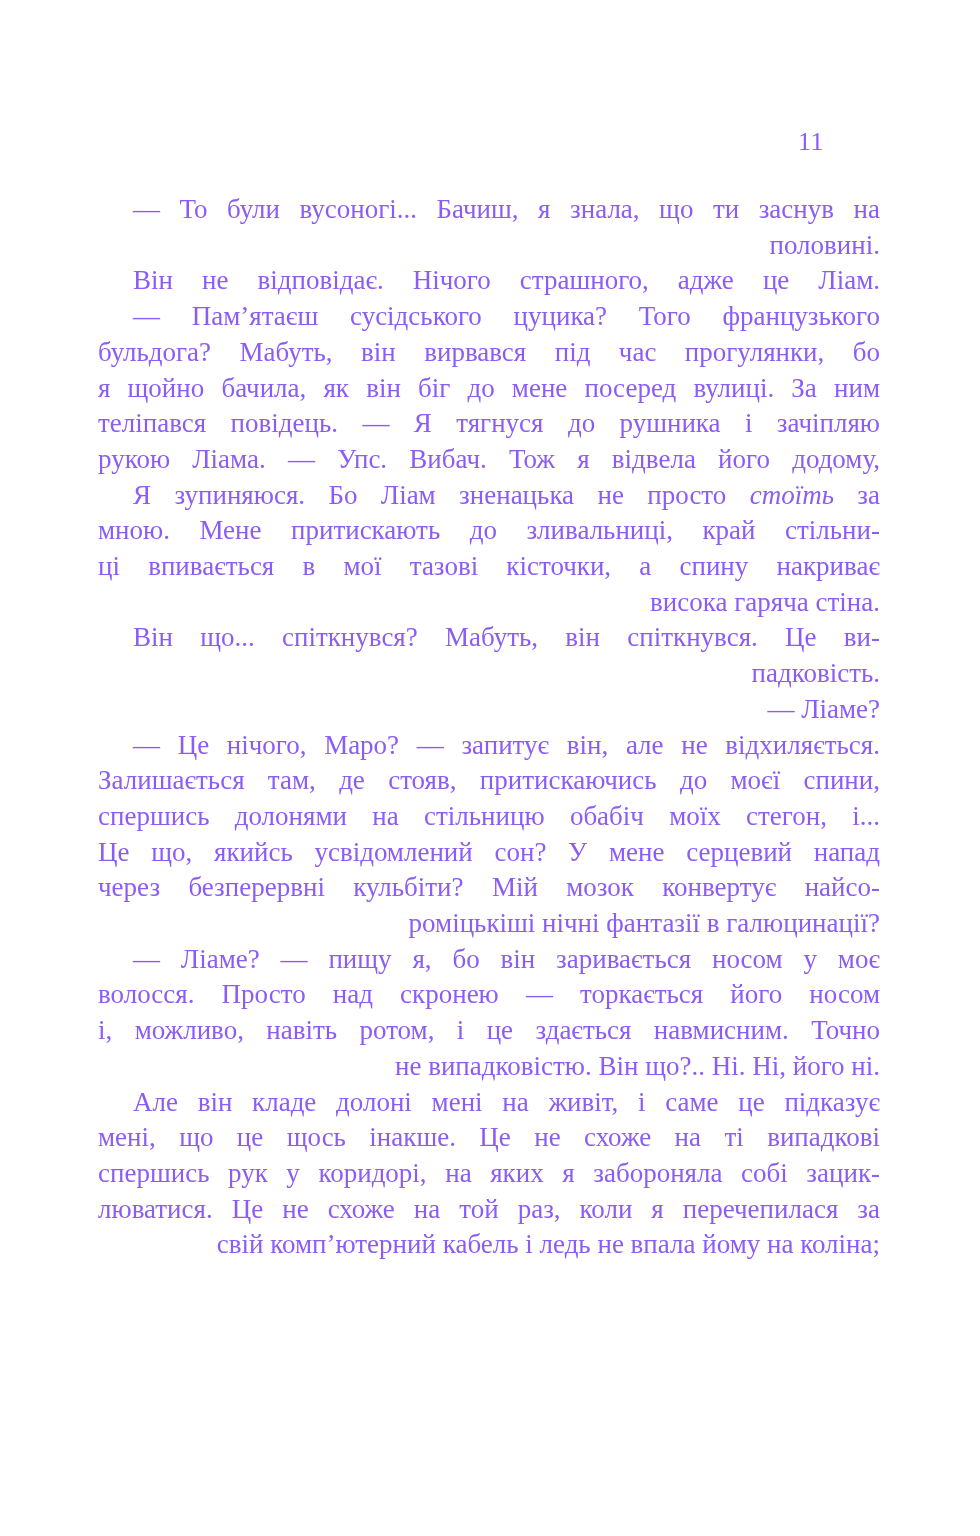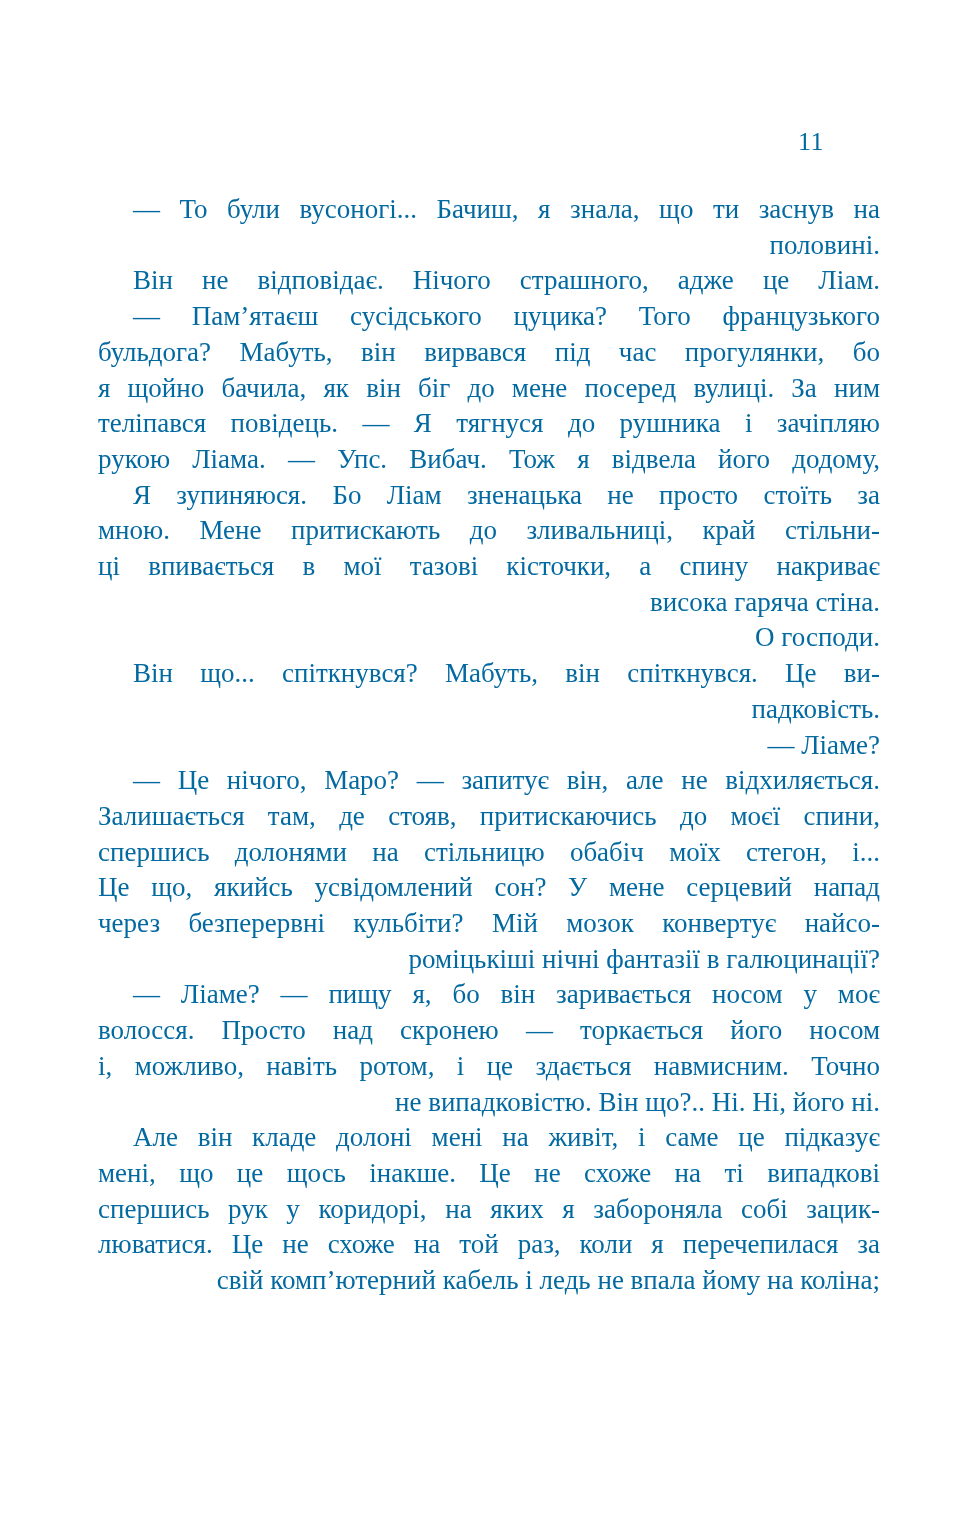--- a/index.html
+++ b/index.html
@@ -5,21 +5,21 @@
   html, body {
     margin: 0;
     padding: 0;
     background: #ffffff;
   }
   .book-page {
     position: relative;
     width: 980px;
     height: 1536px;
     background: #ffffff;
-    color: #0369a1;
+    color: #8b5cf6;
     font-family: "Liberation Serif", serif;
     overflow: hidden;
   }
   .page-number {
     position: absolute;
     top: 127px;
     left: 98px;
     width: 726px;           
     text-align: right;
     font-size: 26px;
@@ -40,41 +40,41 @@
     white-space: normal;
   }
   .text-line.indent {
     text-indent: 35px;
   }
   .text-line.just {
     text-align: justify;
     text-align-last: justify;
   }
   .italic {
+    font-style: italic;
   }
 </style>
 </head>
 <body>
 
 <div class="book-page">
   <div class="page-number">11</div>
   <div class="page-text">
       <div class="text-line indent just"><span>— То були вусоногі... Бачиш, я знала, що ти заснув на</span></div>
       <div class="text-line"><span>половині.</span></div>
       <div class="text-line indent just"><span>Він не відповідає. Нічого страшного, адже це Ліам.</span></div>
       <div class="text-line indent just"><span>— Пам’ятаєш сусідського цуцика? Того французького</span></div>
       <div class="text-line just"><span>бульдога? Мабуть, він вирвався під час прогулянки, бо</span></div>
       <div class="text-line just"><span>я щойно бачила, як він біг до мене посеред вулиці. За ним</span></div>
       <div class="text-line just"><span>теліпався повідець. — Я тягнуся до рушника і зачіпляю</span></div>
       <div class="text-line just"><span>рукою Ліама. — Упс. Вибач. Тож я відвела його додому,</span></div>
       <div class="text-line indent just"><span>Я зупиняюся. Бо Ліам зненацька не просто </span><span class="italic">стоїть</span><span> за</span></div>
       <div class="text-line just"><span>мною. Мене притискають до зливальниці, край стільни-</span></div>
       <div class="text-line just"><span>ці впивається в мої тазові кісточки, а спину накриває</span></div>
       <div class="text-line"><span>висока гаряча стіна.</span></div>
-      <div class="text-line indent"><span class="italic">О господи.</span></div>
       <div class="text-line indent just"><span>Він що... спіткнувся? Мабуть, він спіткнувся. Це ви-</span></div>
       <div class="text-line"><span>падковість.</span></div>
       <div class="text-line indent"><span>— Ліаме?</span></div>
       <div class="text-line indent just"><span>— Це нічого, Маро? — запитує він, але не відхиляється.</span></div>
       <div class="text-line just"><span>Залишається там, де стояв, притискаючись до моєї спини,</span></div>
       <div class="text-line just"><span>спершись долонями на стільницю обабіч моїх стегон, і...</span></div>
       <div class="text-line just"><span>Це що, якийсь усвідомлений сон? У мене серцевий напад</span></div>
       <div class="text-line just"><span>через безперервні кульбіти? Мій мозок конвертує найсо-</span></div>
       <div class="text-line"><span>роміцькіші нічні фантазії в галюцинації?</span></div>
       <div class="text-line indent just"><span>— Ліаме? — пищу я, бо він заривається носом у моє</span></div>

